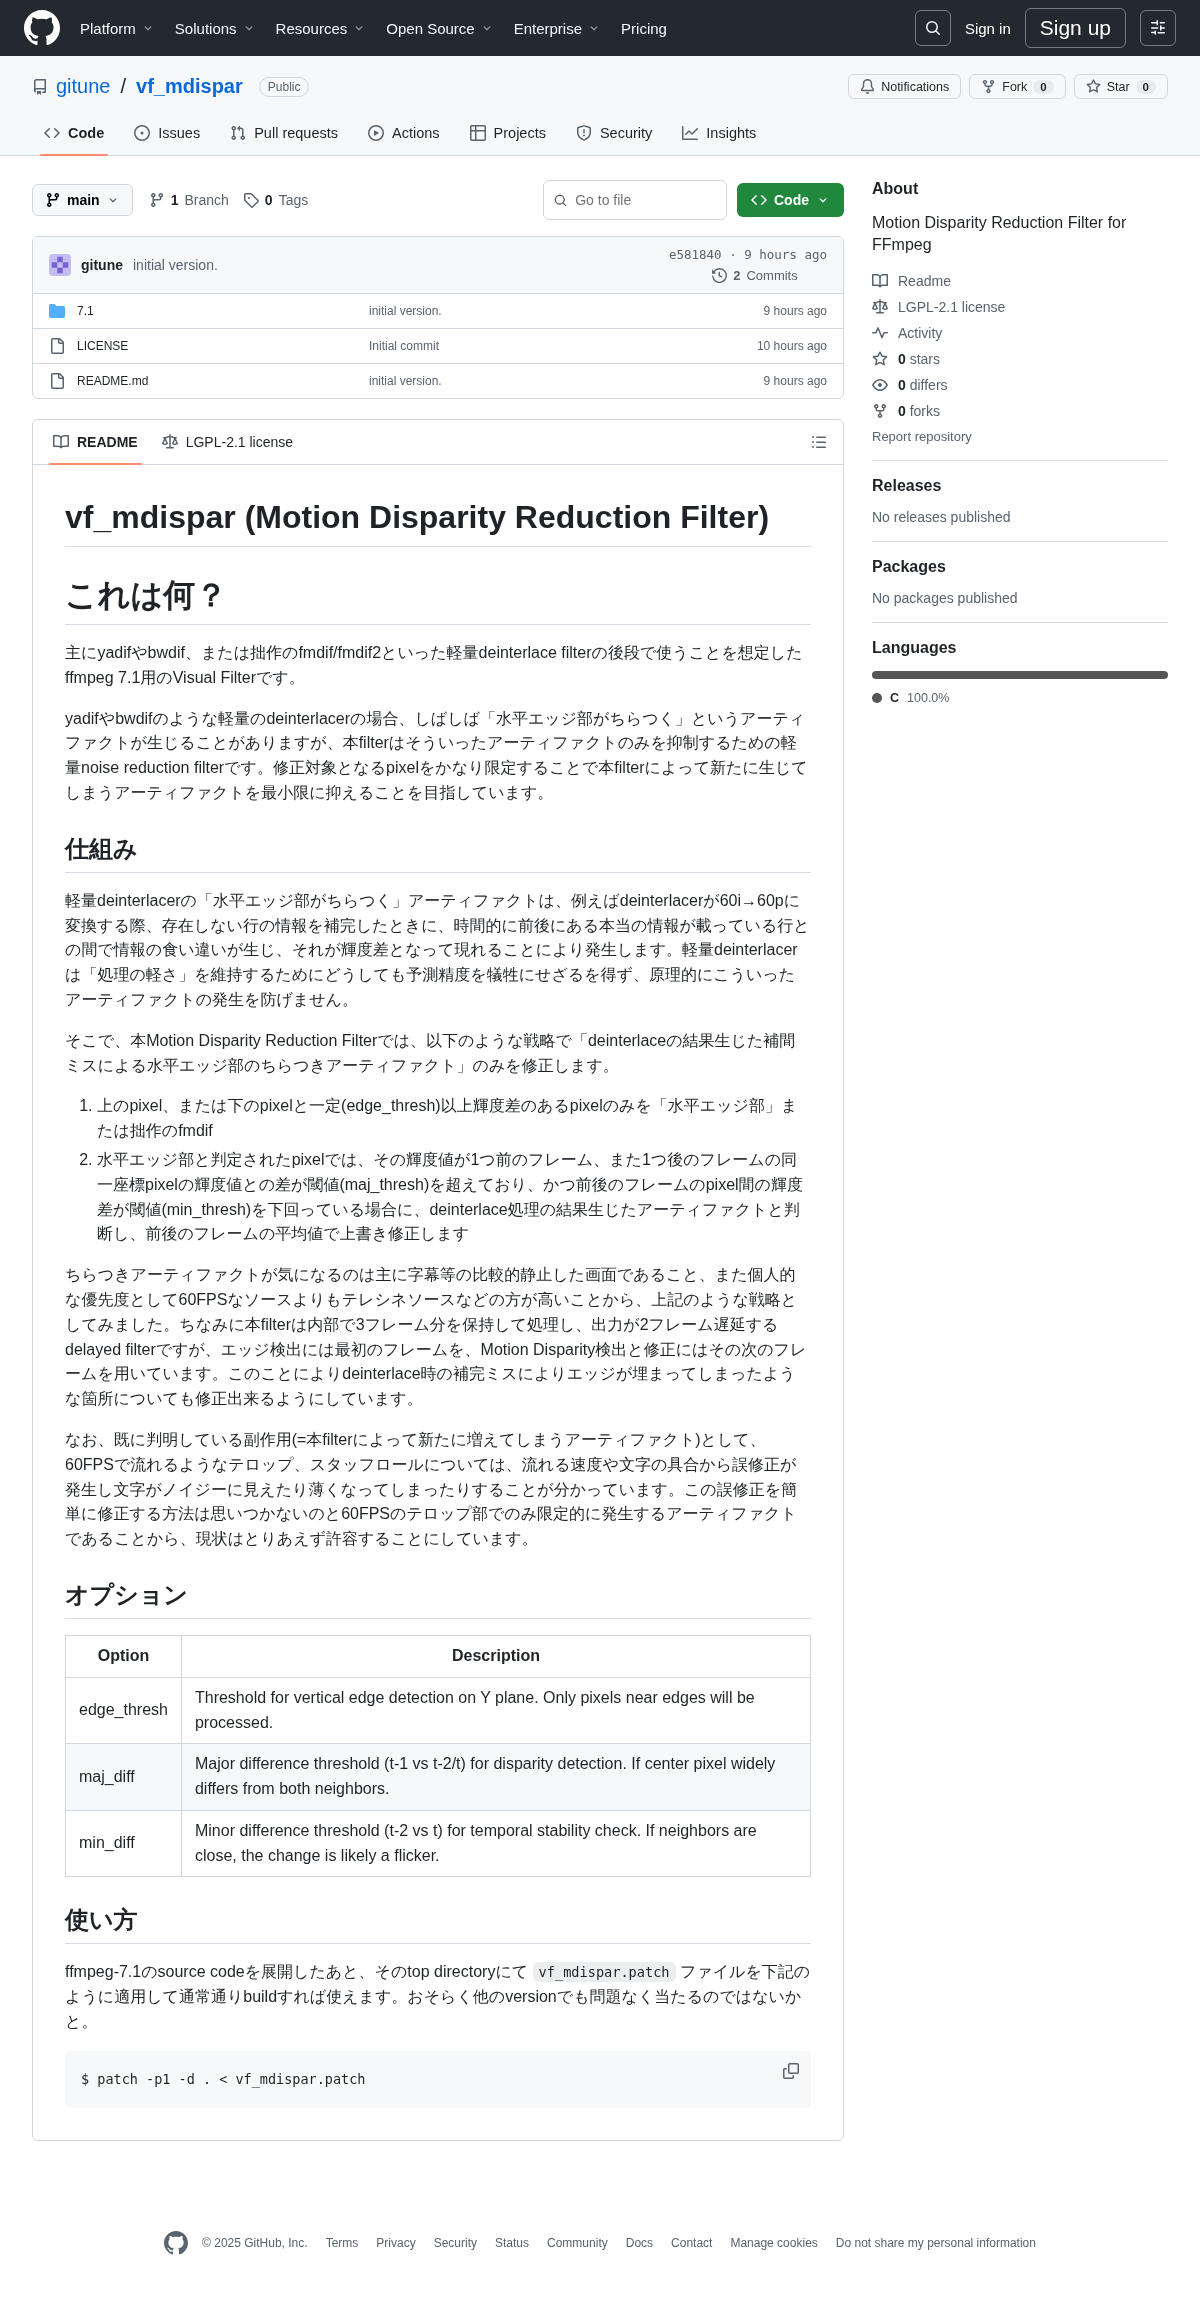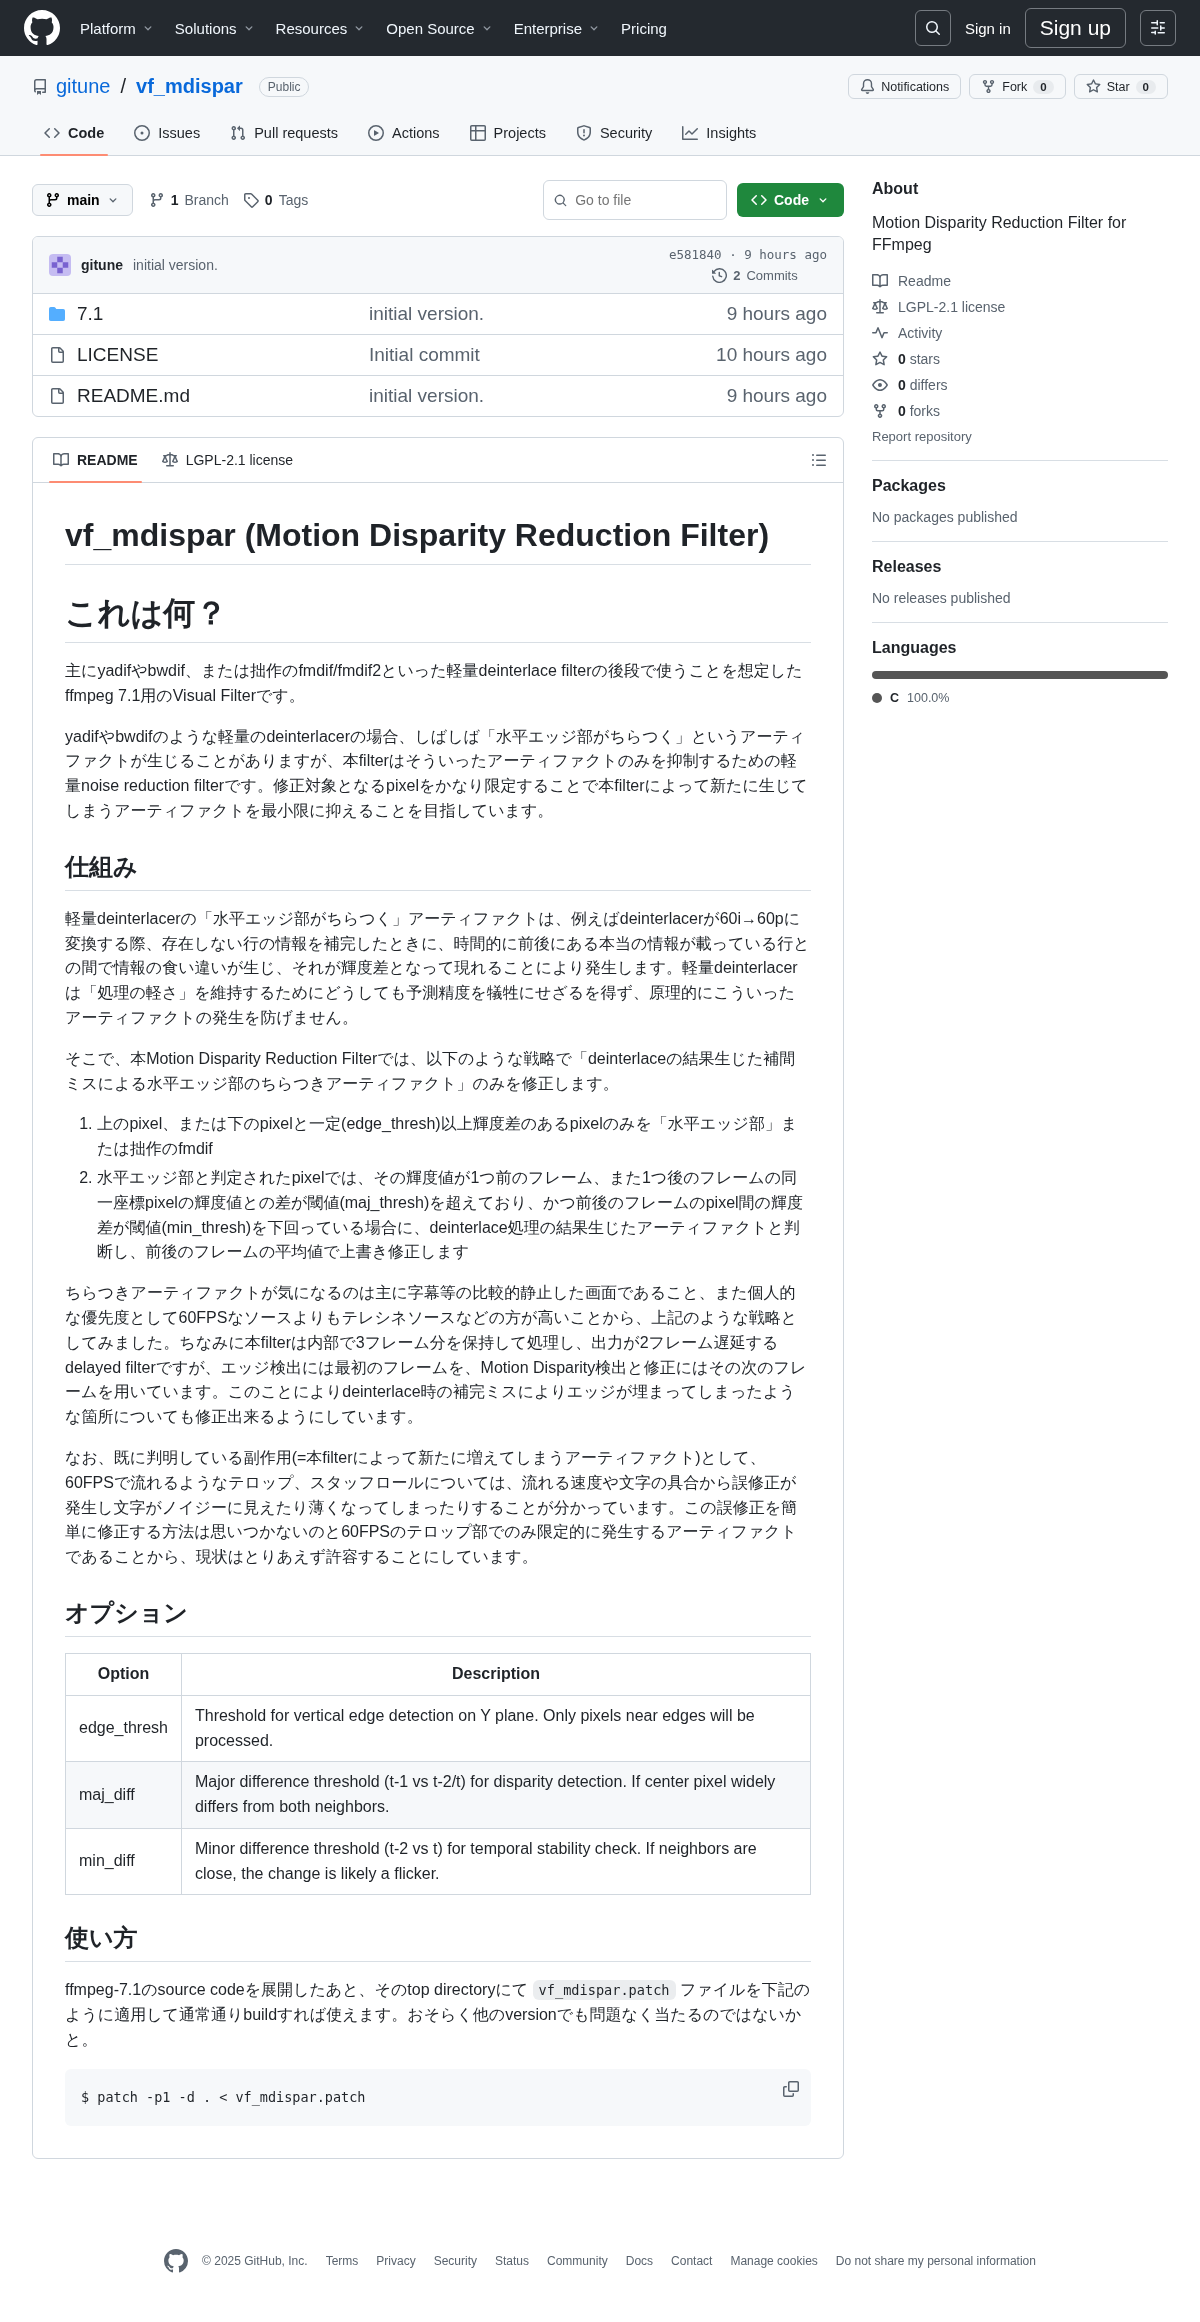--- a/index.html
+++ b/index.html
@@ -76,21 +76,21 @@
   .file-box{border:1px solid var(--border);border-radius:6px;overflow:hidden;}
   .commit-bar{display:flex;align-items:center;background:var(--subtle);padding:10px 16px;font-size:14px;}
   .avatar{width:22px;height:22px;border-radius:4px;overflow:hidden;flex-shrink:0;cursor:pointer;}
   .commit-author{font-weight:700;margin-left:10px;cursor:pointer;}
   .commit-msg{color:var(--muted);margin-left:10px;cursor:pointer;flex:1;}
   .commit-right{display:flex;align-items:center;gap:6px;color:var(--muted);font-size:13px;flex-direction:column;}
   .sha{font-family:"DejaVu Sans Mono","Liberation Mono",monospace;font-size:12.5px;cursor:pointer;}
   .commits-link{display:flex;align-items:center;gap:6px;margin-left:14px;cursor:pointer;}
   .commits-link b{font-weight:700;}
   .file-row{display:grid;grid-template-columns:320px 1fr 150px;align-items:center;
-            padding:9px 16px;border-top:1px solid var(--border);font-size:19px;}
+            padding:9px 16px;border-top:1px solid var(--border);font-size:12px;}
   .file-name{display:flex;align-items:center;gap:12px;cursor:pointer;}
   .folder-ic{color:#54aeff;}
   .file-ic{color:var(--muted);}
   .file-msg{color:var(--muted);cursor:pointer;}
   .file-time{color:var(--muted);text-align:right;}
 
   
   .readme-card{border:1px solid var(--border);border-radius:6px;margin-top:20px;overflow:hidden;}
   .readme-head{display:flex;align-items:center;border-bottom:1px solid var(--border);padding:0 8px;}
   .rtab{display:flex;align-items:center;gap:8px;padding:14px 12px;font-size:14px;
@@ -509,27 +509,27 @@
       <div class="sb-item">
         <svg width="16" height="16" viewBox="0 0 16 16">
             <path class="oct" d="M5 5.372v.878c0 .414.336.75.75.75h4.5a.75.75 0 0 0 .75-.75v-.878a2.25 2.25 0 1 1 1.5 0v.878a2.25 2.25 0 0 1-2.25 2.25h-1.5v2.128a2.251 2.251 0 1 1-1.5 0V8.5h-1.5A2.25 2.25 0 0 1 3.5 6.25v-.878a2.25 2.25 0 1 1 1.5 0ZM5 3.25a.75.75 0 1 0-1.5 0 .75.75 0 0 0 1.5 0Zm6.75.75a.75.75 0 1 0 0-1.5.75.75 0 0 0 0 1.5Zm-3 8.75a.75.75 0 1 0-1.5 0 .75.75 0 0 0 1.5 0Z"></path>
           </svg>
         <span><b>0</b> <span>forks</span></span>
       </div>
       <div class="sb-report">Report repository</div>
     </div>
 
     <div class="sb-section">
+      <h2 class="sb-title">Releases</h2>
+      <p class="sb-empty">No releases published</p>
+    </div>
+
+    <div class="sb-section">
       <h2 class="sb-title">Packages</h2>
       <p class="sb-empty">No packages published</p>
-    </div>
-
-    <div class="sb-section">
-      <h2 class="sb-title">Releases</h2>
-      <p class="sb-empty">No releases published</p>
     </div>
 
     <div class="sb-section last">
       <h2 class="sb-title">Languages</h2>
       <div class="lang-bar"></div>
       <div class="lang-item">
         <span class="lang-dot"></span>
         <b>C</b>
         <span class="pct">100.0%</span>
       </div>

